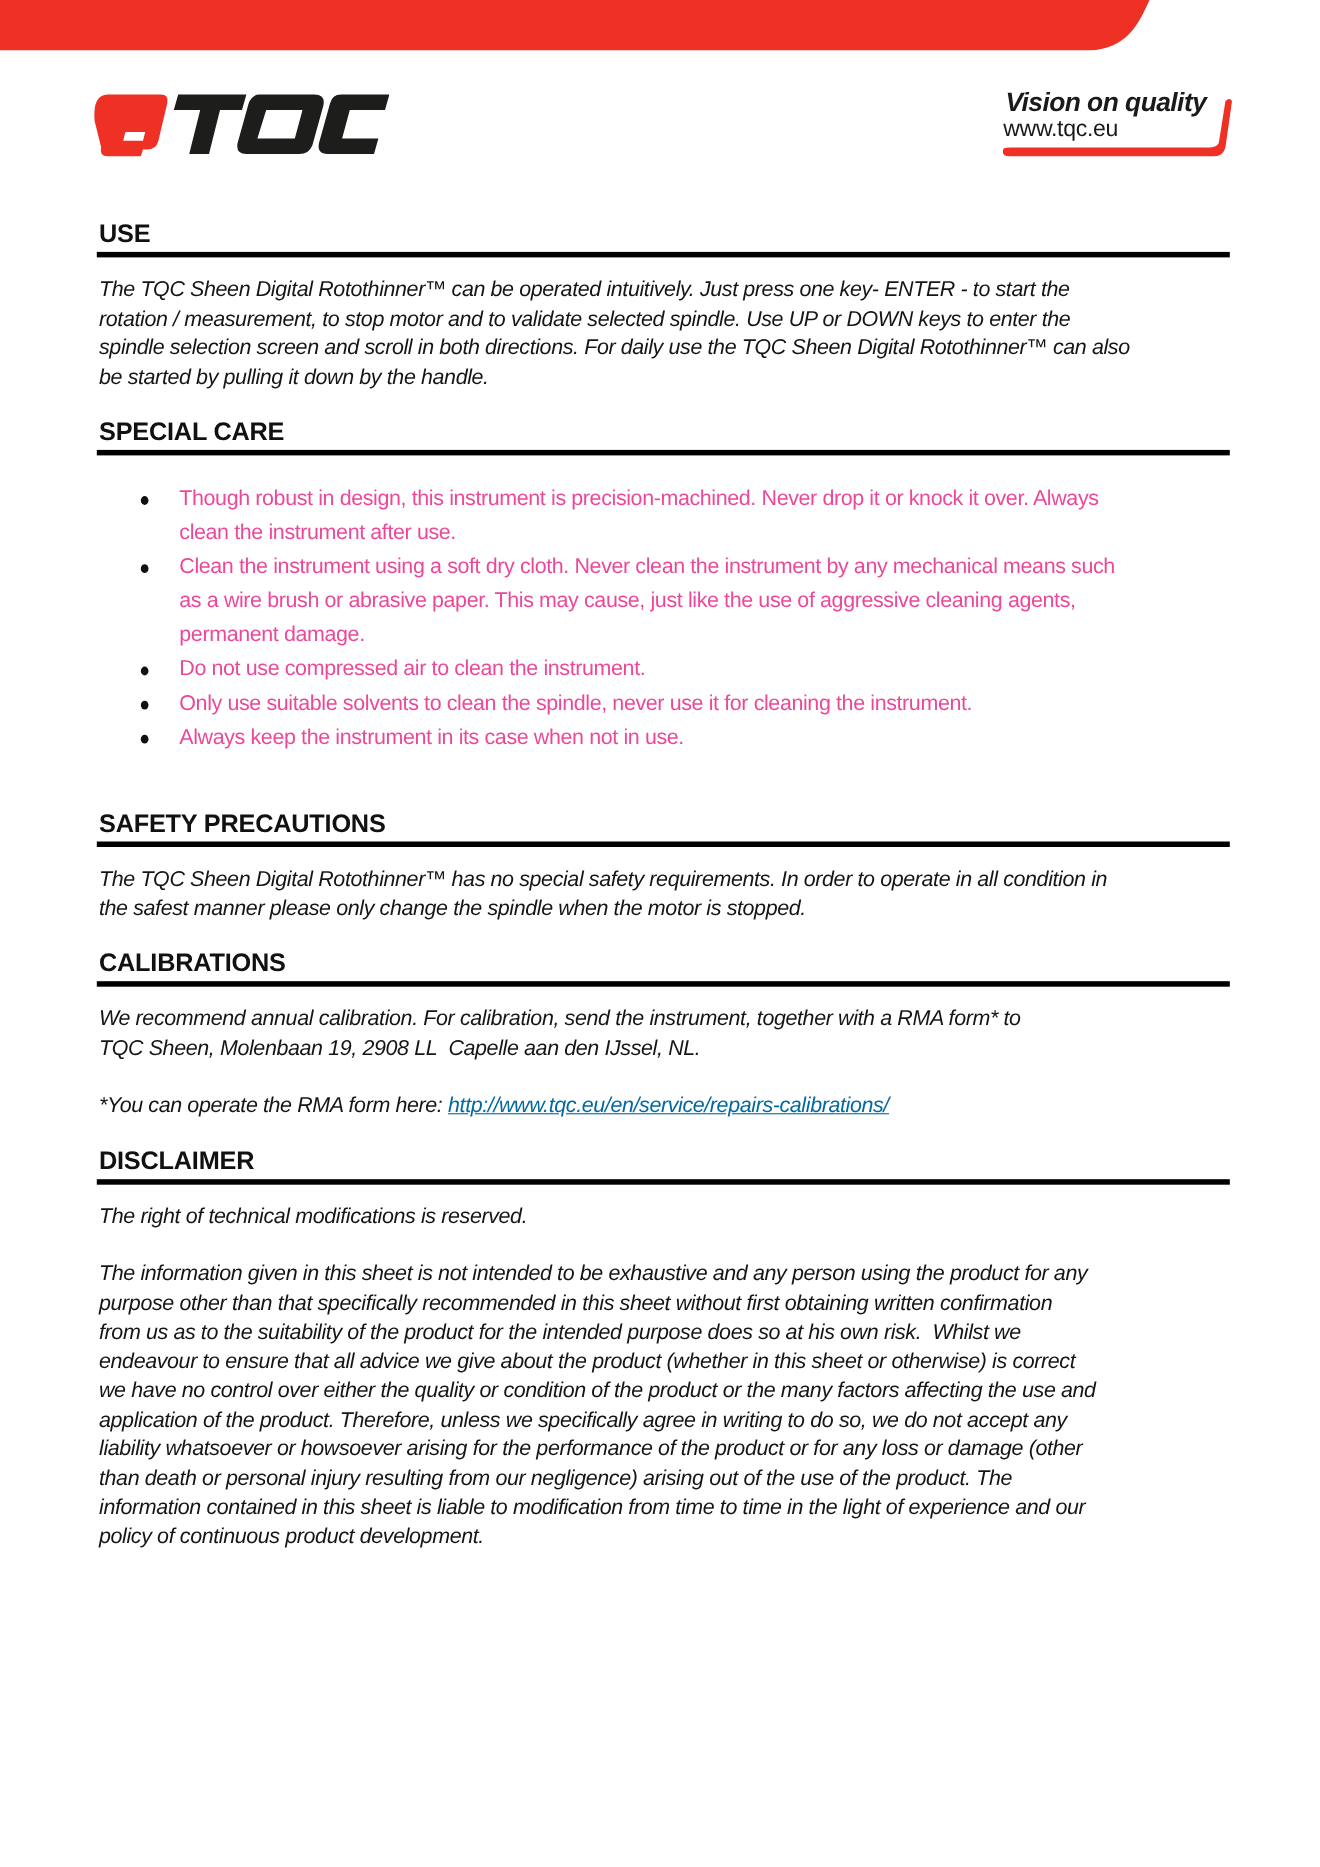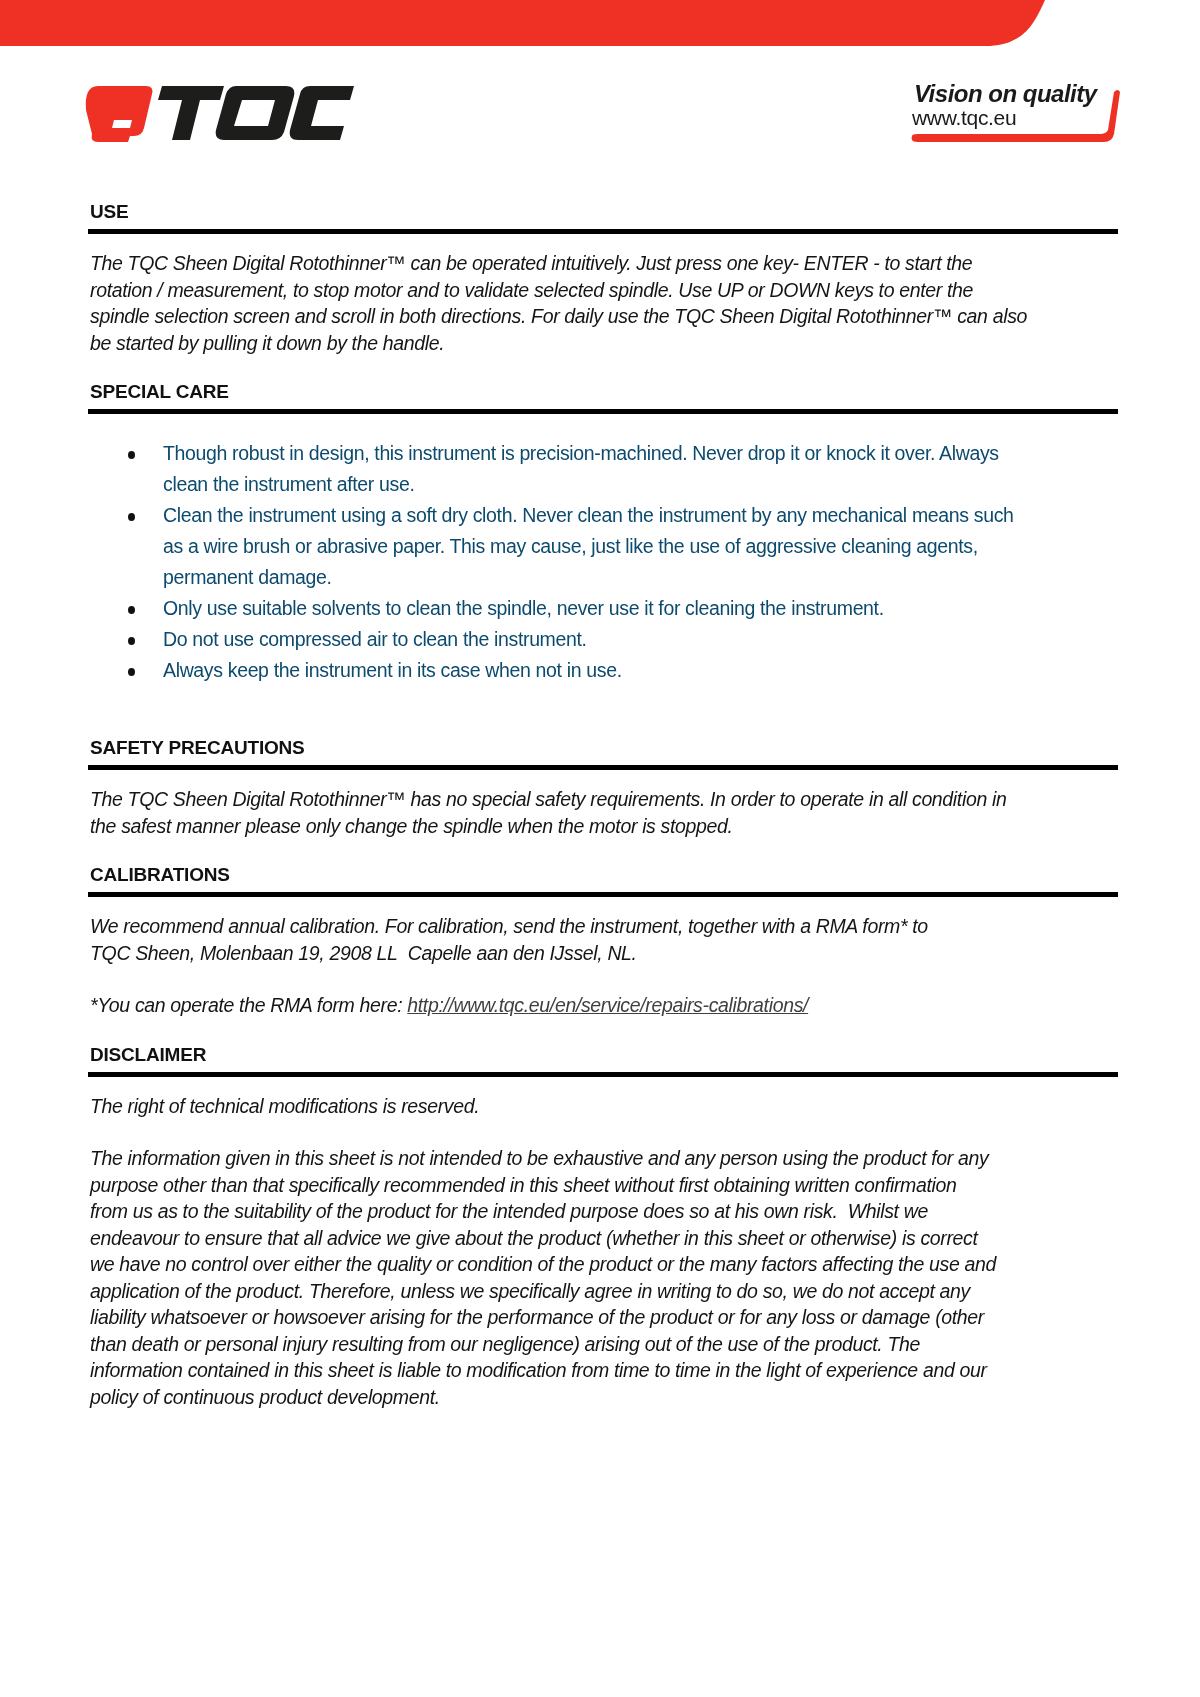--- a/index.html
+++ b/index.html
@@ -9,28 +9,28 @@
   .logo { position: absolute; left: 84px; top: 82px; width: 270px; height: 62px; }
   .tagline { position: absolute; left: 908px; top: 80px; width: 214px; height: 66px; }
   .tagline .line1 { position: absolute; left: 6px; top: 0; font-size: 24px; font-weight: bold;
                     font-style: italic; color: #1a1a1a; letter-spacing: -0.5px; white-space: nowrap; }
   .tagline .line2 { position: absolute; left: 4px; top: 26px; font-size: 21px; 
                     color: #1a1a1a; letter-spacing: -0.3px; white-space: nowrap; }
   .tagline svg { position: absolute; left: 0; top: 0; }
 
   .content { position: absolute; left: 90px; top: 200px; width: 1030px; }
   .section { margin: 0; }
-  .sec-title { font-size: 19px; font-weight: bold; color: #111; margin: 0; line-height: 24px;
+  .sec-title { font-size: 23px; font-weight: bold; color: #111; margin: 0; line-height: 24px;
                letter-spacing: -0.2px; }
   .rule { height: 5px; background: #000; margin-top: 5px; margin-left: -2px; width: 1030px; }
   .para { font-size: 19.5px; line-height: 26.5px; margin: 0; letter-spacing: -0.35px; color: #151515; font-style: italic; }
-  .link { color: #404040; text-decoration: underline; margin-top: 40px; }
+  .link { color: #0369a1; text-decoration: underline; margin-top: 40px; }
   ul.bullets { list-style: none; margin: 0; padding: 0; }
   ul.bullets li { position: relative; padding-left: 73px; font-size: 19.5px; line-height: 31px;
-                  letter-spacing: -0.35px; color: #0c4a6e; }
+                  letter-spacing: -0.35px; color: #ec4899; }
   ul.bullets li .dot { position: absolute; left: 38px; top: 13px; width: 7px; height: 8px;
                        border-radius: 50%; background: #111; }
 </style>
 </head>
 <body>
 
 <svg class="banner" viewBox="0 0 1200 46" width="1200" height="46">
   <path d="M0 0 H1045 C1035 22 1025 44 990 46 H0 Z" fill="#ee3124"></path>
 </svg>
 
@@ -77,23 +77,23 @@
     <div style="height:24px"></div>
     <ul class="bullets">
       <li><span class="dot"></span>
         <span>Though robust in design, this instrument is precision-machined. Never drop it or knock it over. Always</span><br>
         <span>clean the instrument after use.</span></li>
       <li><span class="dot"></span>
         <span>Clean the instrument using a soft dry cloth. Never clean the instrument by any mechanical means such</span><br>
         <span>as a wire brush or abrasive paper. This may cause, just like the use of aggressive cleaning agents,</span><br>
         <span>permanent damage.</span></li>
       <li><span class="dot"></span>
+        <span>Do not use compressed air to clean the instrument.</span></li>
+      <li><span class="dot"></span>
         <span>Only use suitable solvents to clean the spindle, never use it for cleaning the instrument.</span></li>
-      <li><span class="dot"></span>
-        <span>Do not use compressed air to clean the instrument.</span></li>
       <li><span class="dot"></span>
         <span>Always keep the instrument in its case when not in use.</span></li>
     </ul>
   </div>
 
   <div style="height:50px"></div>
 
   <div class="section">
     <h2 class="sec-title">SAFETY PRECAUTIONS</h2>
     <div class="rule"></div>

